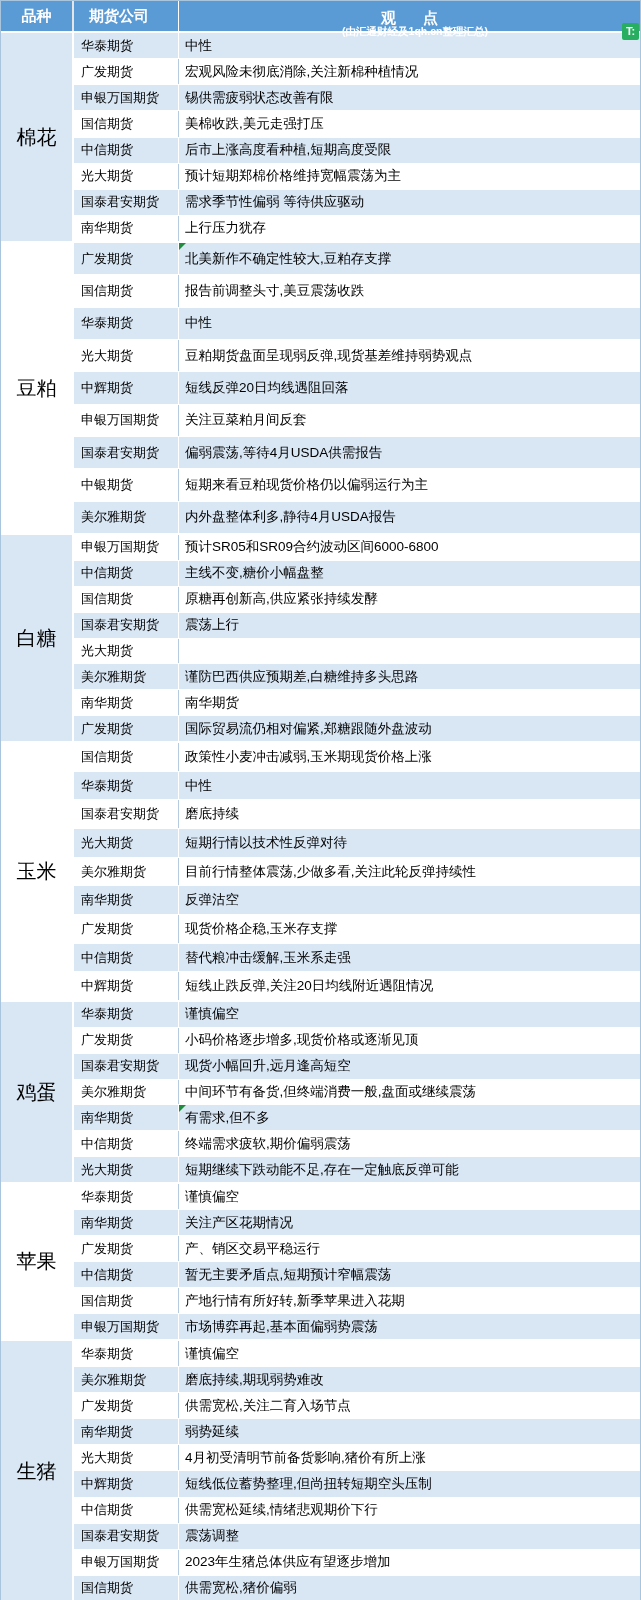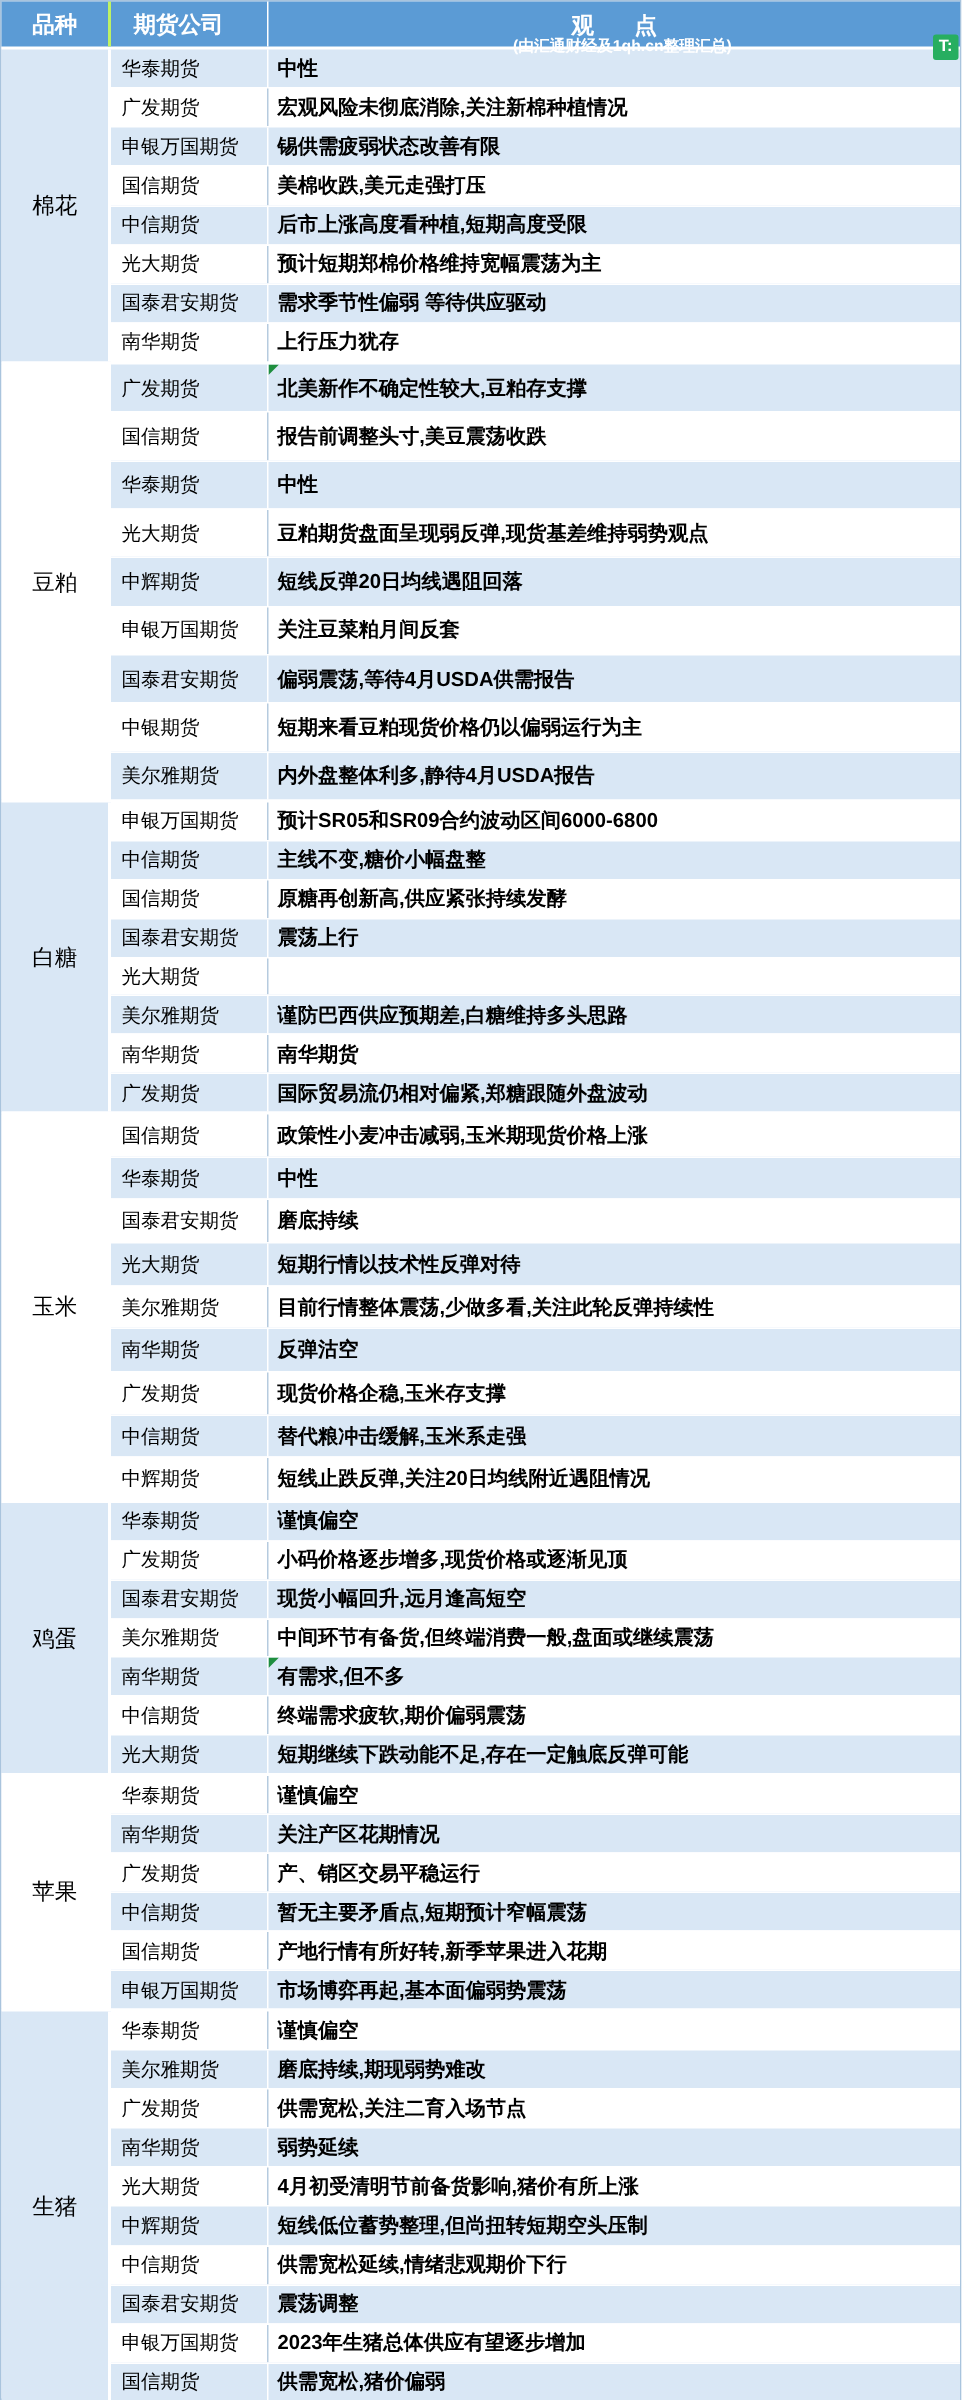--- a/index.html
+++ b/index.html
@@ -4,52 +4,52 @@
 <style>
   html,body{margin:0;padding:0;background:#f3f6fa;}
   body{width:641px;height:1600px;overflow:hidden;font-family:"Liberation Sans","DejaVu Sans",sans-serif;color:#000;}
   #table{
     box-sizing:border-box;width:641px;height:1600px;
     border:1px solid var(--outer,#a9c4dd);
     background:#fff;display:flex;flex-direction:column;
   }
   
   .hdr{height:30px;flex:0 0 30px;display:flex;align-items:stretch;background:var(--header-bg,#5B9BD5);color:#fff;font-weight:bold;position:relative;}
-  .hv{width:73px;flex:0 0 73px;display:flex;align-items:center;justify-content:center;font-size:15px;border-right:2px solid #bef264;box-sizing:border-box;}
+  .hv{width:73px;flex:0 0 73px;display:flex;align-items:center;justify-content:center;font-size:15px;border-right:2px solid #e5e5e5;box-sizing:border-box;}
   .hc{width:105px;flex:0 0 105px;display:flex;align-items:center;font-size:15px;padding-left:15px;border-right:1px solid #fff;box-sizing:border-box;}
   .ho{flex:1;display:flex;flex-direction:column;align-items:center;justify-content:center;line-height:1.05;padding-top:15px;}
   .ht{font-size:15px;letter-spacing:6px;text-indent:6px;}
   .hs{font-size:10.5px;font-weight:bold;margin-left:11px;}
   .wm{
     position:absolute;right:1px;top:22px;width:17px;height:17px;
     background:var(--wm-bg,#27AE60);color:#fff;font-size:11px;font-weight:bold;
     display:flex;align-items:center;justify-content:center;border-radius:2px;line-height:1;
   }
   
   #sections{flex:1;display:flex;flex-direction:column;}
   .section{display:flex;box-sizing:border-box;border-top:2px solid #fff;}
   .variety{
     width:73px;flex:0 0 73px;box-sizing:border-box;border-right:2px solid #fff;
     display:flex;align-items:center;justify-content:center;
-    font-size:15px;background:#fff;
+    font-size:20px;background:#fff;
   }
   .variety.shaded{background:var(--stripe,#D9E7F5);}
   .rows{flex:1;display:flex;flex-direction:column;min-width:0;}
   .row{flex:1;display:flex;align-items:stretch;background:#fff;border-top:1px solid #fff;box-sizing:border-box;}
   .row:first-child{border-top:none;}
   .row.stripe{background:var(--stripe,#D9E7F5);}
   .company{
     width:105px;flex:0 0 105px;box-sizing:border-box;display:flex;align-items:center;
     padding-left:7px;font-size:13px;white-space:nowrap;overflow:hidden;
     border-right:1px solid #b6cbdf;
   }
   .row.stripe .company{border-right:1px solid #fff;}
   .view{
     flex:1;display:flex;align-items:center;position:relative;
-    padding-left:6px;font-size:13.5px;white-space:nowrap;overflow:hidden;min-width:0;font-weight:bold;
+    padding-left:6px;font-size:13.5px;white-space:nowrap;overflow:hidden;min-width:0;
   }
   .marker{
     position:absolute;top:0;left:0;width:0;height:0;
     border-top:7px solid var(--marker,#1E8E3E);border-right:7px solid transparent;
   }
 </style>
 </head>
 <body>
 
 <div id="table">

